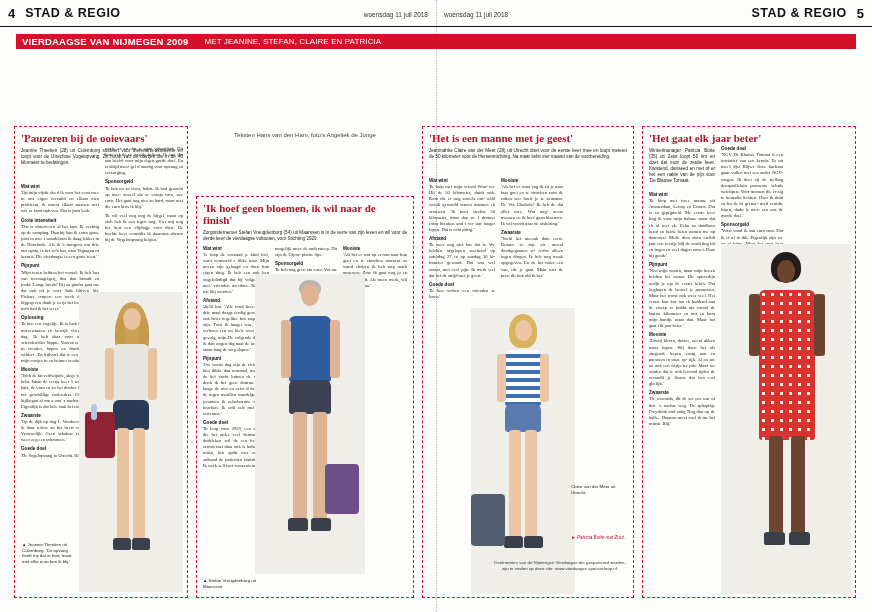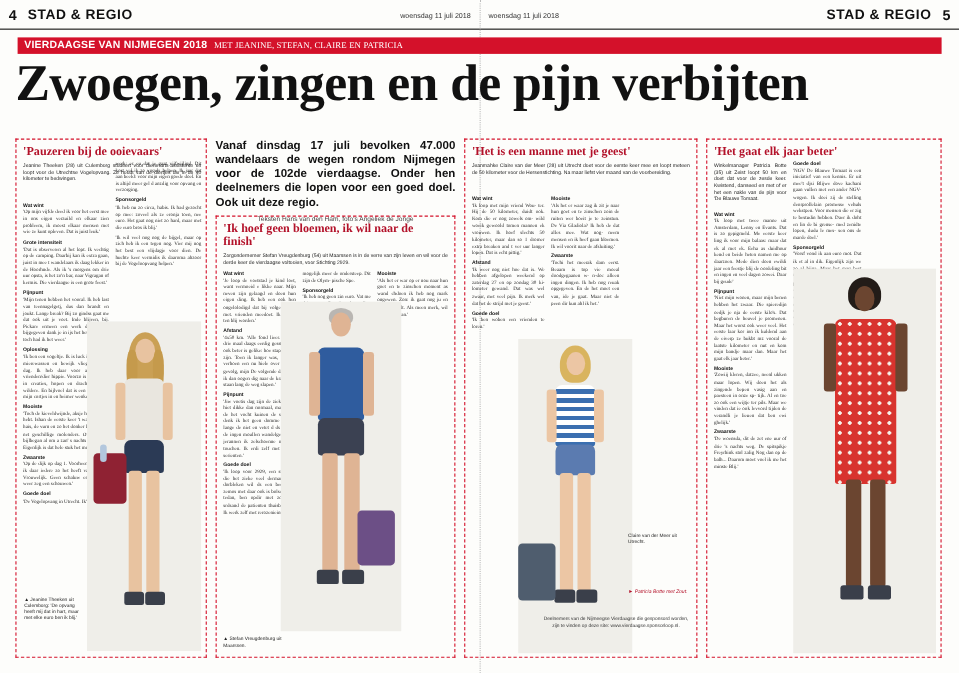--- a/index.html
+++ b/index.html
@@ -95,23 +95,23 @@
     padding: 0 6px;
     box-sizing: border-box;
   }
   .kicker .k1 {
     font-family: "Liberation Sans", sans-serif;
     font-weight: bold;
     font-size: 9.5px;
     letter-spacing: 0.2px;
   }
   .kicker .k2 {
-    font-family: Liberation Serif, serif;
+    font-family: Liberation Sans, sans-serif;
     font-size: 8px;
-    margin-left: 6px;
+    margin-left: 16px;
     letter-spacing: 0.1px;
   }
 
   
   .headline {
     position: absolute;
     top: 50px; left: 14px;
     width: 846px;
     font-family: "Liberation Serif", serif;
     font-weight: bold;
@@ -241,28 +241,26 @@
       <span class="mast-date">woensdag 11 juli 2018</span>
     </div>
     <div class="mast-right">
       <span class="mast-section">STAD &amp; REGIO</span>
       <span class="folio">5</span>
     </div>
   </div>
   <div class="mast-gutter"></div>
 
   <div class="kicker">
-    <span class="k1">VIERDAAGSE VAN NIJMEGEN 2018</span>
+    <span class="k1">VIERDAAGSE VAN NIJMEGEN 2009</span>
     <span class="k2">MET JEANINE, STEFAN, CLAIRE EN PATRICIA</span>
   </div>
 
-  <div class="headline">Zwoegen, zingen en de pijn verbijten</div>
 
   <div class="intro">
-    <div class="intro-lead">Vanaf dinsdag 17 juli bevolken 47.000 wandelaars de wegen rondom Nijmegen voor de 102de vierdaagse. Onder hen deelnemers die lopen voor een goed doel. Ook uit deze regio.</div>
     <div class="intro-credit">Teksten Hans van den Ham, foto's Angeliek de Jonge</div>
   </div>
 
   <div class="dashbox" id="panel-1">
     <div class="panel-inner">
       <div class="col-head">'Pauzeren bij de ooievaars'</div>
       <div class="body-text" style="width:162px;">
         <p style="font-family:'Liberation Sans',sans-serif;font-size:4.6px;line-height:6px;">Jeanine Theeken (28) uit Culemborg studeert voor dierenarts-assistente en loopt voor de Utrechtse Vogelopvang. Ze houdt van de diertjes die in de 40 kilometer te bedwingen.</p>
       </div>
 

